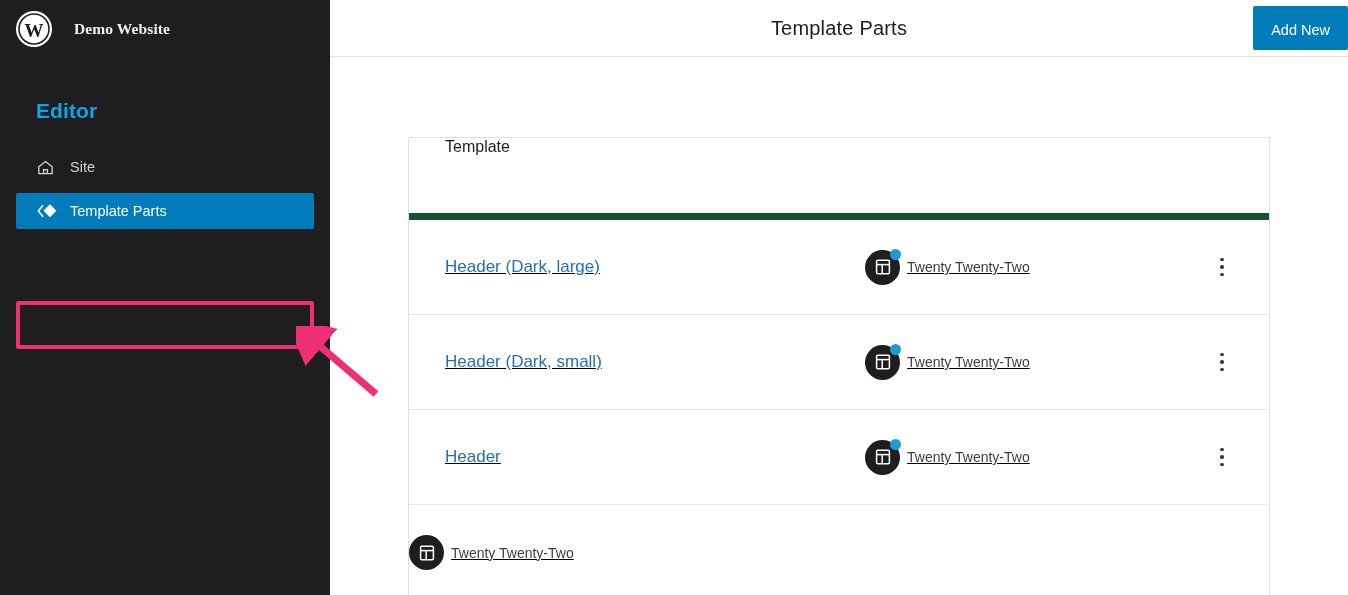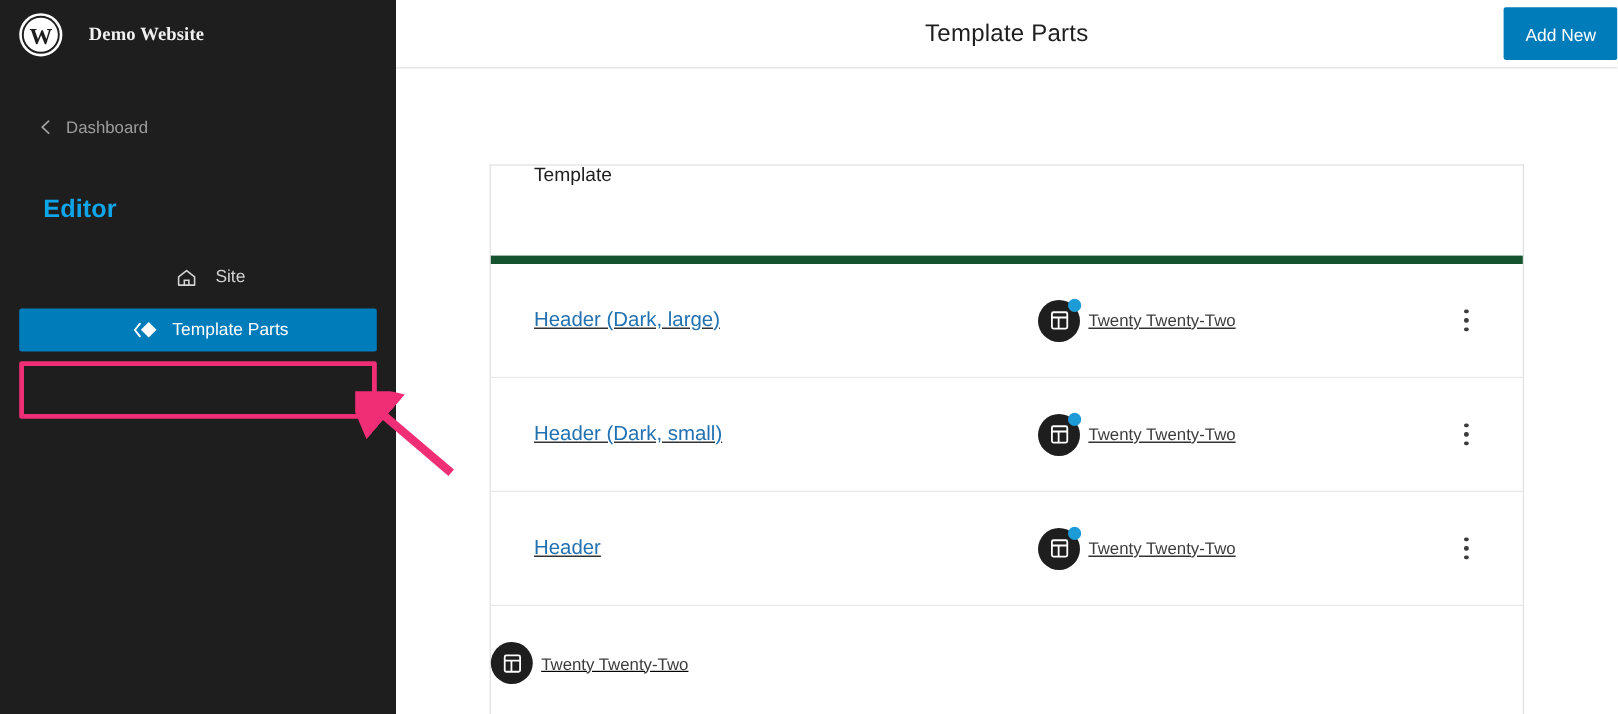--- a/index.html
+++ b/index.html
@@ -92,21 +92,20 @@
   .nav-item {
     display: flex;
     align-items: center;
     height: 36px;
     margin-bottom: 8px;
     padding-left: 20px;
     border-radius: 2px;
     color: #d4d4d4;
     font-size: 14.5px;
     cursor: pointer;
-    justify-content: center;
   }
   .nav-item .nav-icon {
     width: 24px;
     flex: 0 0 24px;
     display: inline-flex;
     align-items: center;
     justify-content: flex-start;
     margin-right: 10px;
   }
   .nav-item.active {
@@ -289,28 +288,20 @@
       <span class="wp-logo">
         <svg width="34" height="34" viewBox="0 0 34 34">
           <circle cx="17" cy="17" r="16.5" fill="#ffffff"></circle>
           <circle cx="17" cy="17" r="15" fill="none" stroke="#1e1e1e" stroke-width="1.6"></circle>
           <text x="17" y="24.5" text-anchor="middle" font-family="Liberation Serif, serif" font-size="19" font-weight="700" fill="#1e1e1e">W</text>
         </svg>
       </span>
       <span class="site-title">Demo Website</span>
     </div>
 
-    <div class="back-link">
-      <span class="back-chevron">
-        <svg width="12" height="14" viewBox="0 0 12 14">
-          <path d="M8.5 2 L3.2 7 L8.5 12" fill="none" stroke="#9e9e9e" stroke-width="1.5" stroke-linecap="round" stroke-linejoin="round"></path>
-        </svg>
-      </span>
-      <span>Dashboard</span>
-    </div>
 
     <div class="editor-title">Editor</div>
 
     <ul class="nav-list">
 
       <li class="nav-item">
         <span class="nav-icon">
           <svg width="19" height="19" viewBox="0 0 20 20">
             <path d="M3 9.2 L10 3.6 L17 9.2 L17 16.4 L3 16.4 Z" fill="none" stroke="#d4d4d4" stroke-width="1.4" stroke-linejoin="round"></path>
             <path d="M8 16.4 L8 12.2 L12 12.2 L12 16.4" fill="none" stroke="#d4d4d4" stroke-width="1.4"></path>

